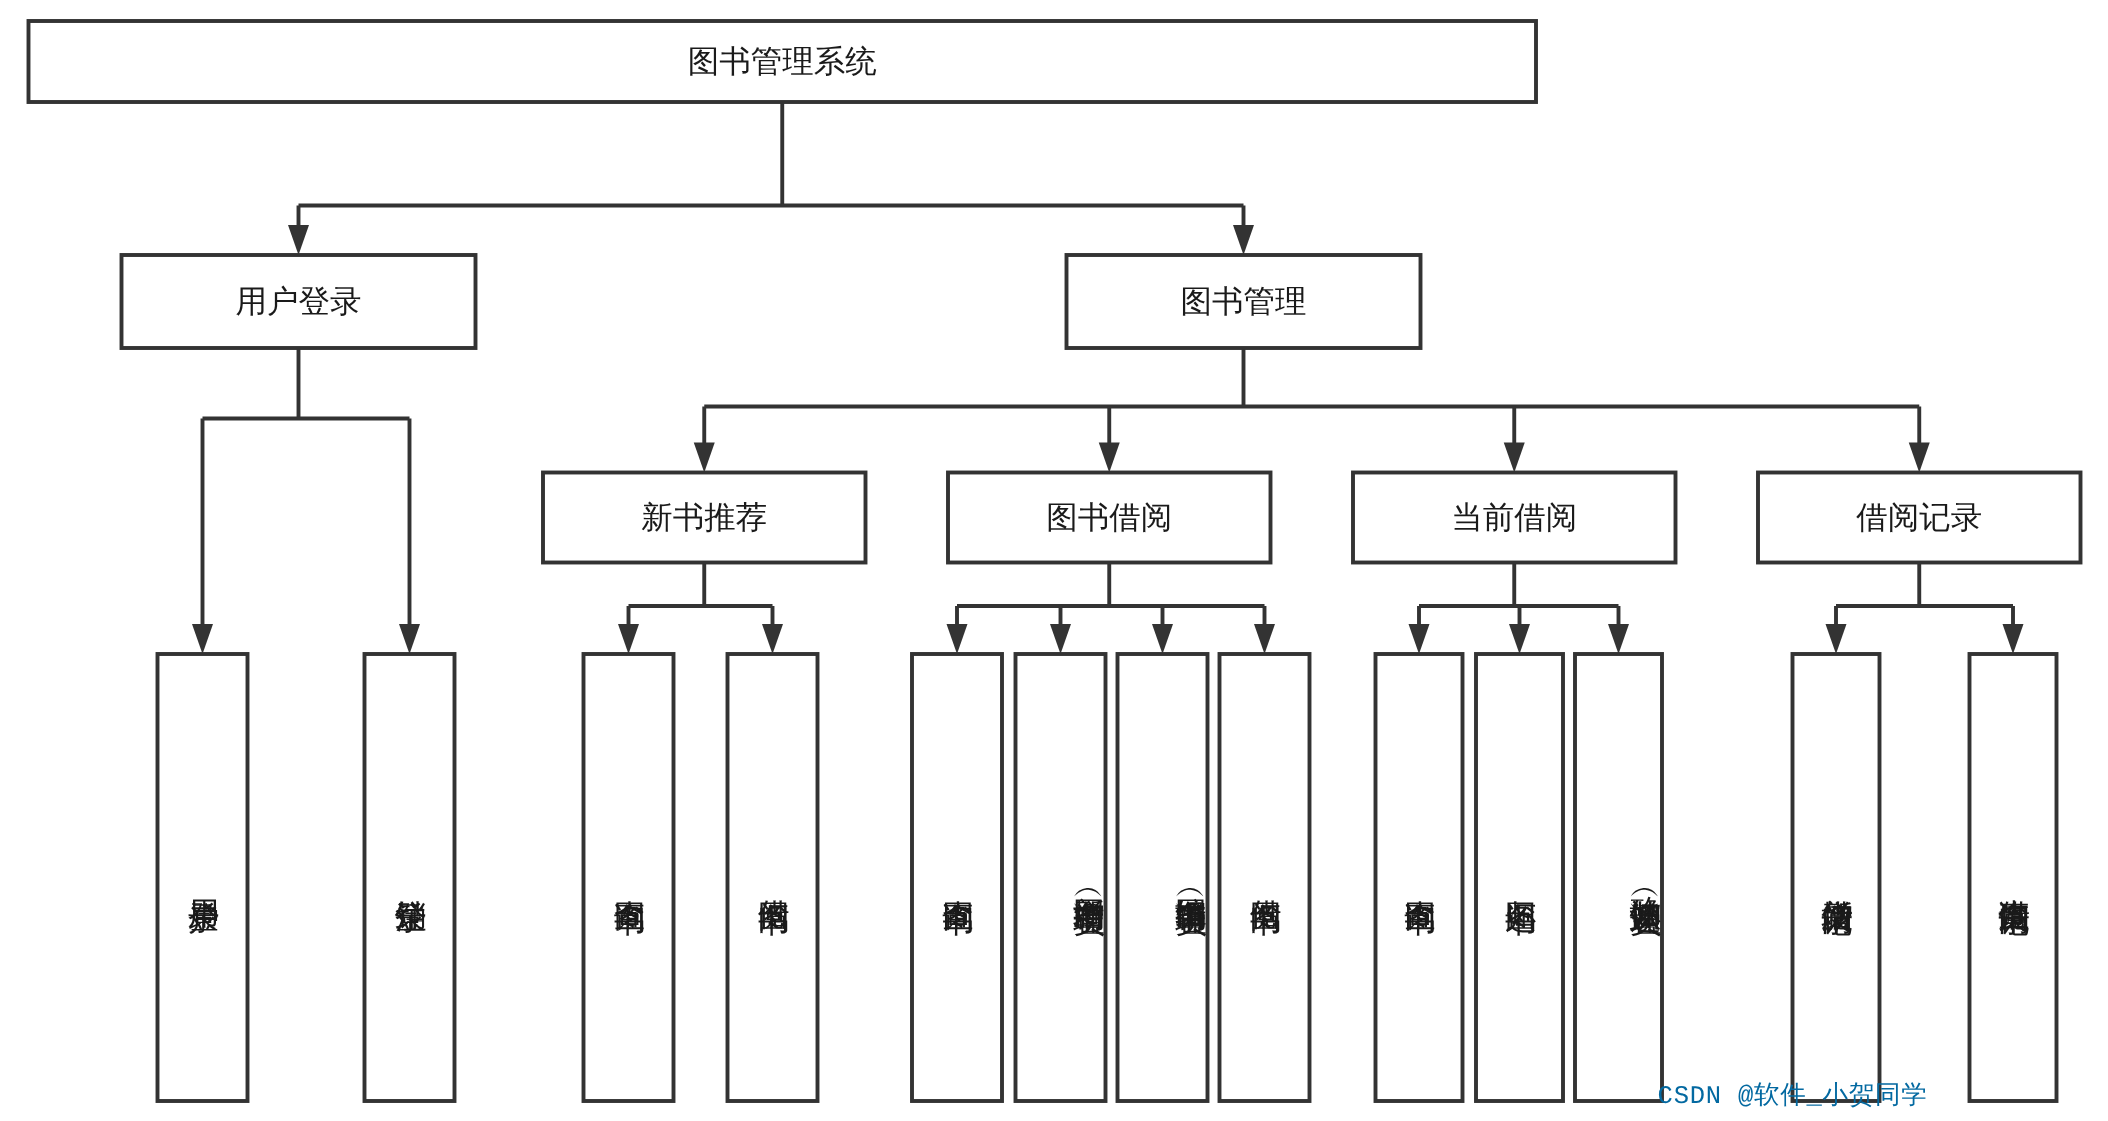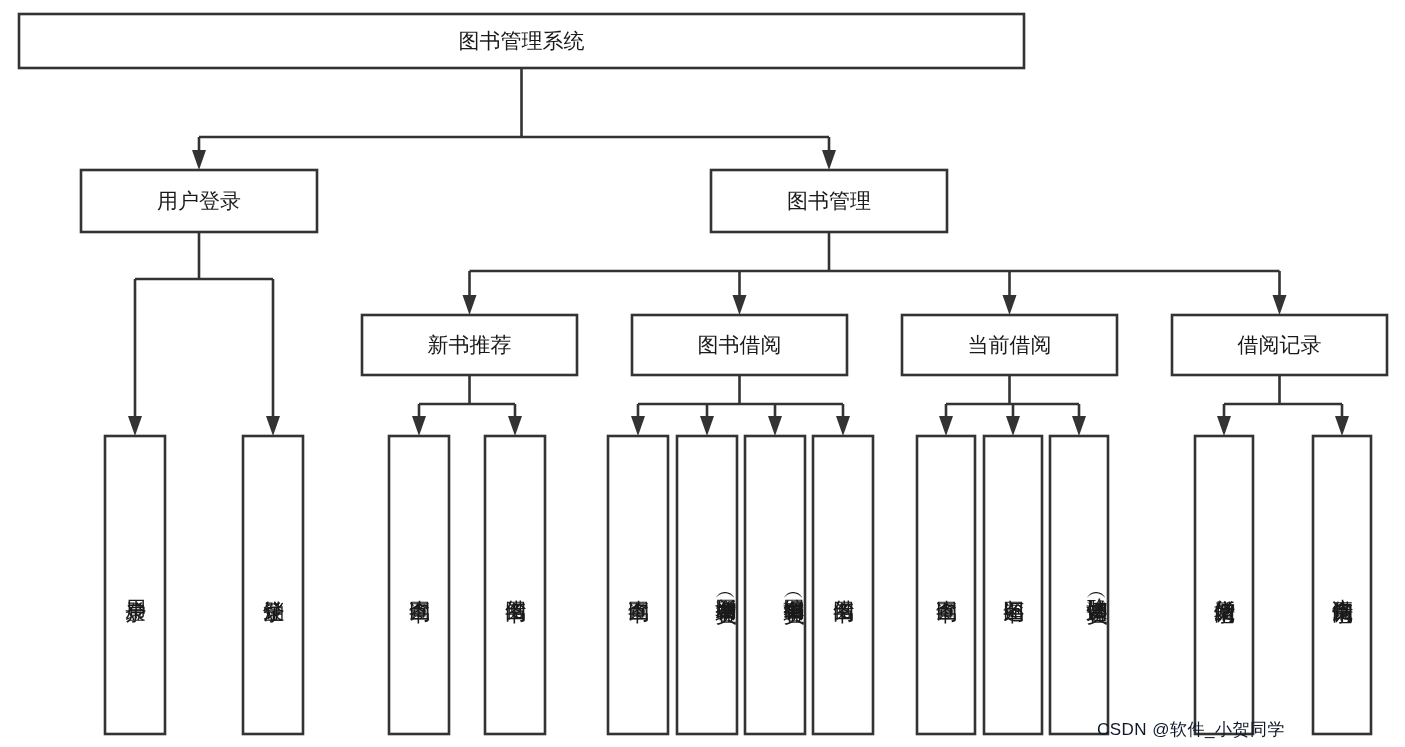--- a/index.html
+++ b/index.html
@@ -62,23 +62,23 @@
     letter-spacing: 1px;
     color: #1a1a1a;
     pointer-events: none;
     white-space: nowrap;
   }
   .watermark {
     position: absolute;
     right: 10px;
     bottom: 6px;
     font-size: 17px;
-    color: #0f172a;
+    color: #0369a1;
     letter-spacing: 0.5px;
-    font-family: Liberation Sans, sans-serif;
+    font-family: Liberation Mono, monospace;
   }
 </style>
 </head>
 <body>
 
 <div id="diagram-root">
 
   <svg id="diagram-svg" viewBox="0 0 1405 747">
     <defs>
       <marker id="arrow" viewBox="0 0 12 14" refX="6" refY="13" markerWidth="12" markerHeight="14" orient="auto-start-reverse">

